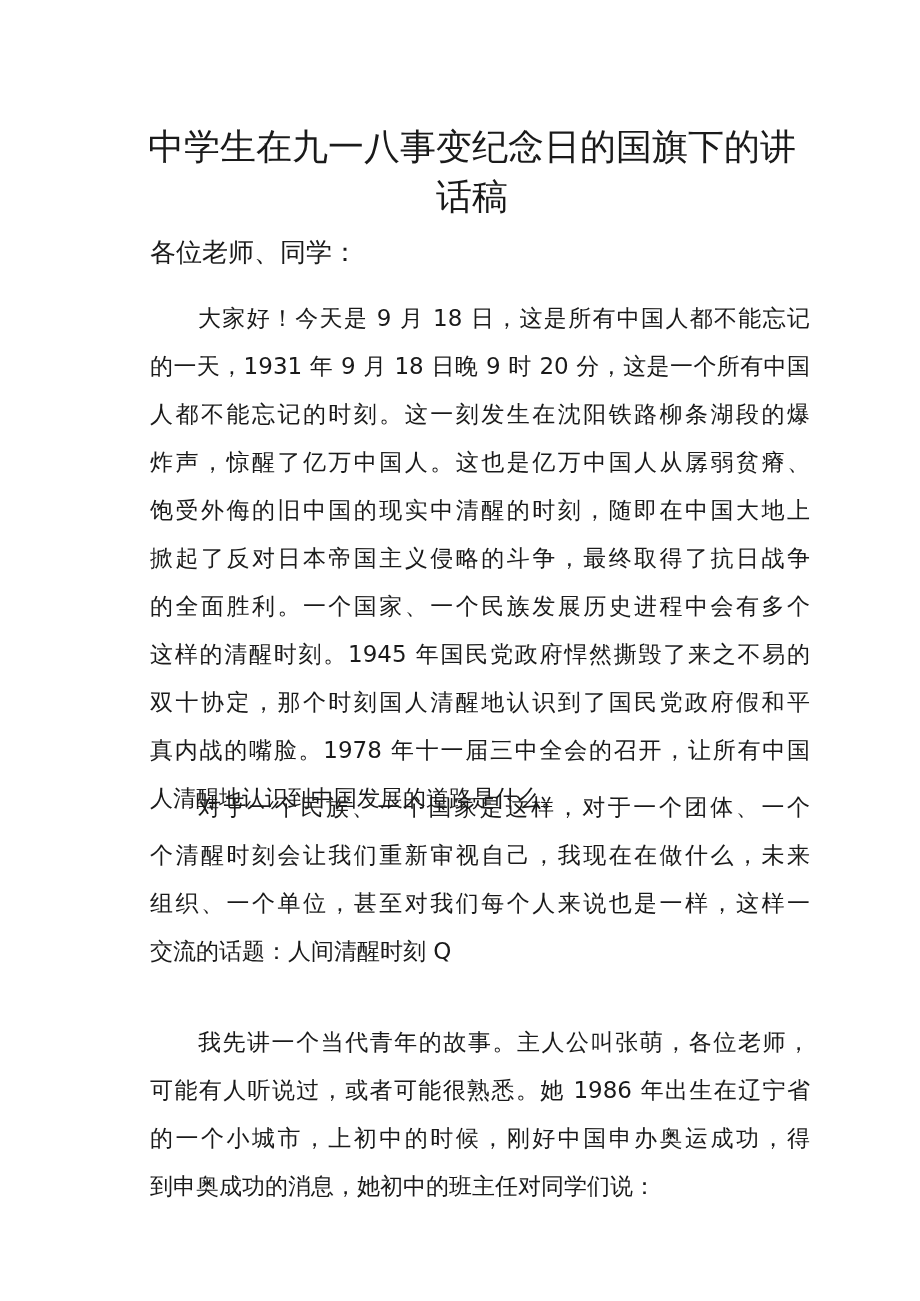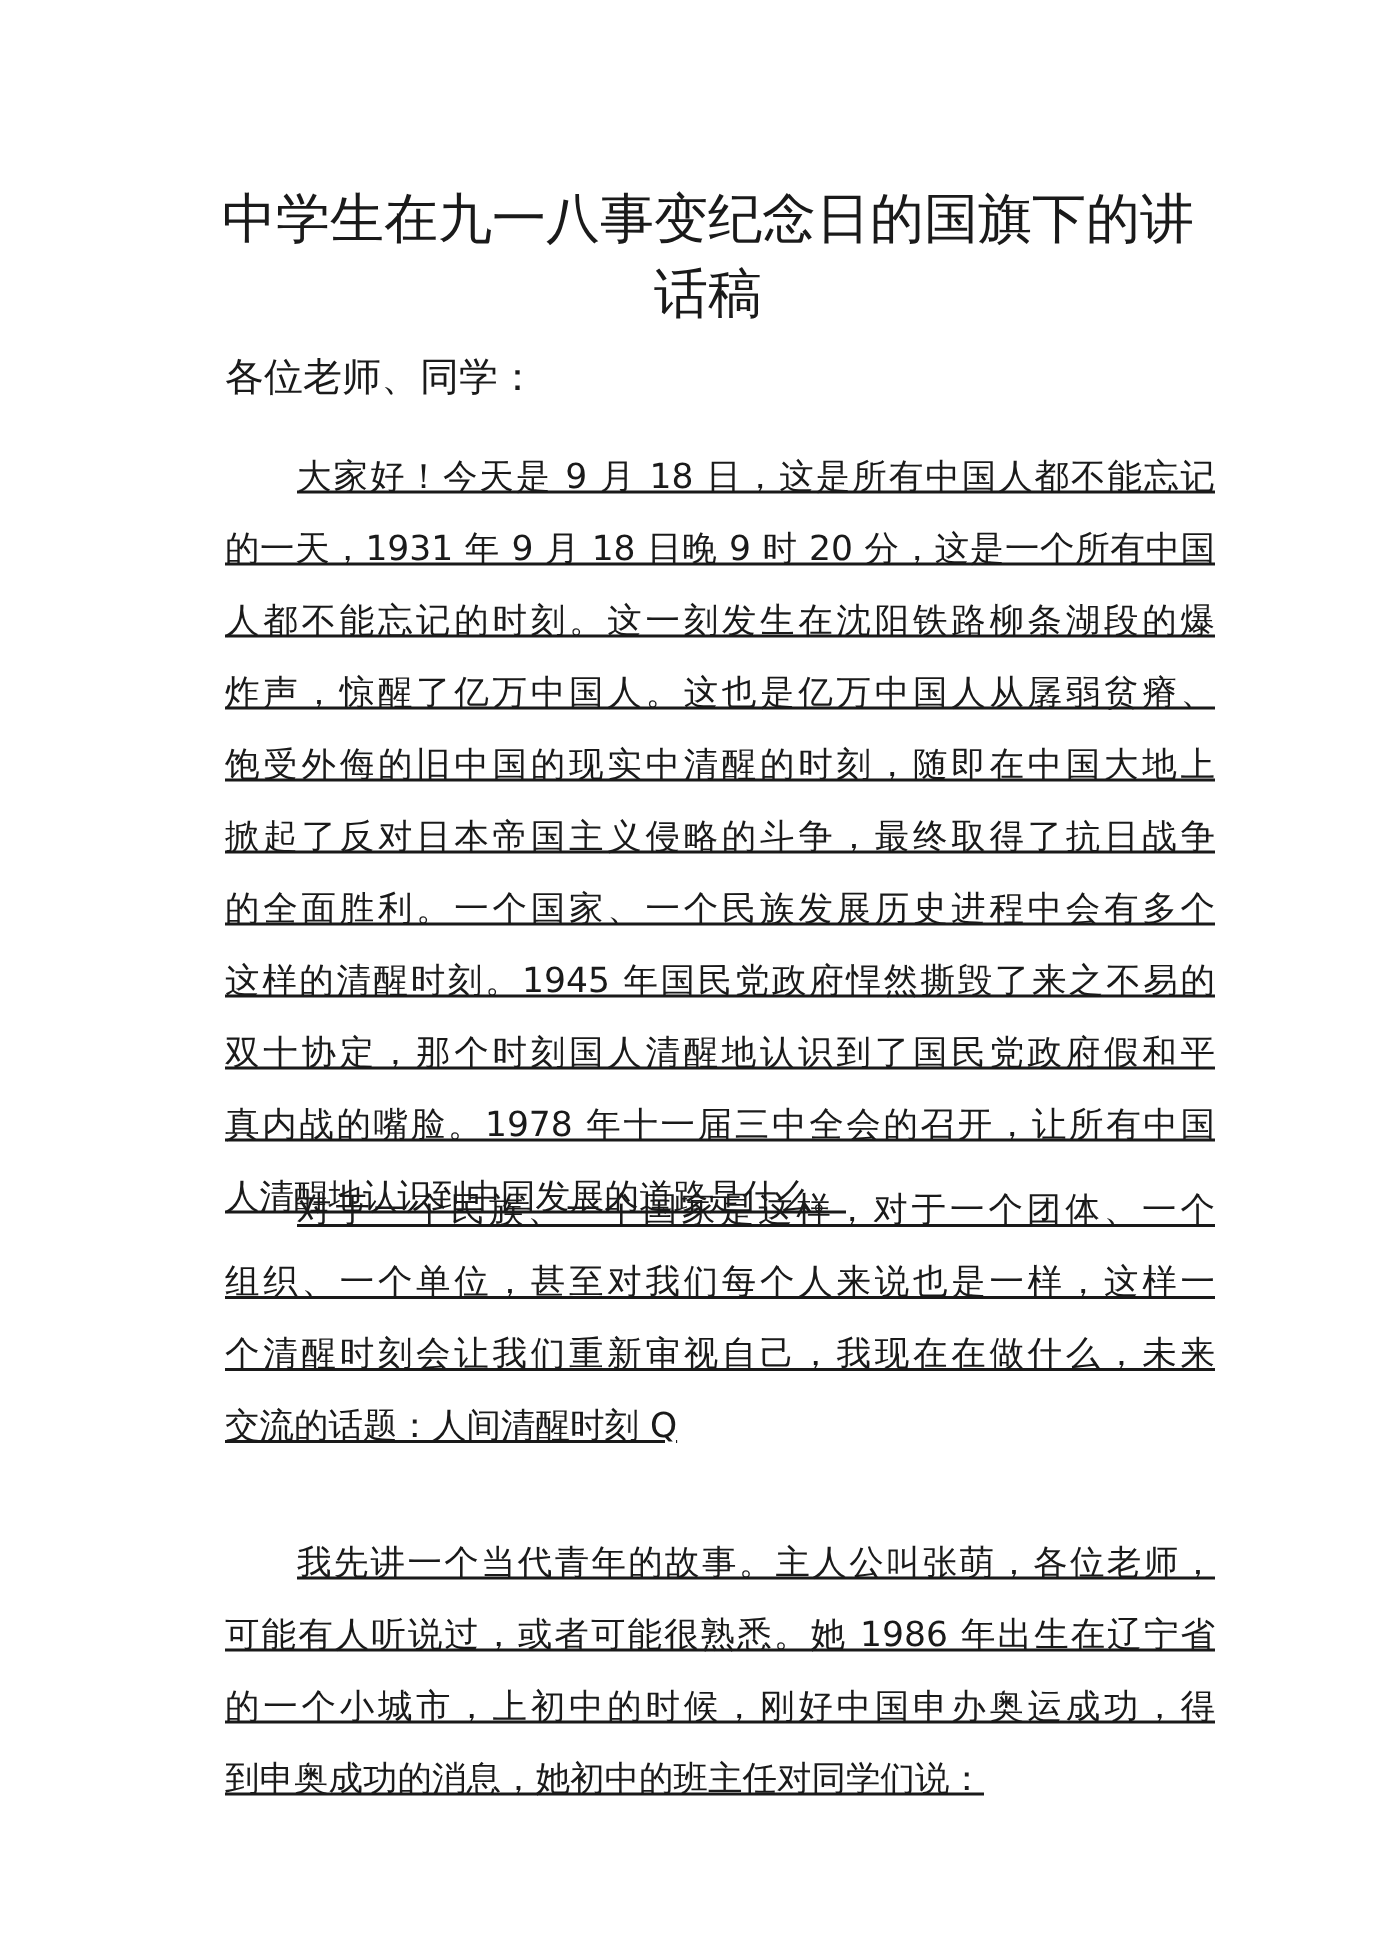--- a/index.html
+++ b/index.html
@@ -2,21 +2,21 @@
 <html><head>
 <meta charset="utf-8">
 <style>
   html, body { margin: 0; padding: 0; background: #ffffff; }
   body { width: 920px; height: 1301px; position: relative; overflow: hidden; color: #1a1a1a; font-family: "DejaVu Sans", "Liberation Sans", sans-serif; }
   .page { position: absolute; left: 12px; top: 0; width: 920px; height: 1301px; padding-left: 37px; }
   .title { position: absolute; left: 0; top: 122px; width: 920px; text-align: center; font-size: 36px; line-height: 50px; font-weight: normal; margin: 0; letter-spacing: 0px; }
   .title .l { display: block; }
   .greeting { position: absolute; left: 138px; top: 232px; font-size: 26px; line-height: 40px; margin: 0; }
   .para { position: absolute; left: 138px; width: 660px; margin: 0; font-size: 23px; }
-  .para .line { display: block; height: 48px; line-height: 48px; white-space: nowrap; text-align: justify; text-align-last: justify; text-decoration: underline; }
+  .para .line { display: block; height: 48px; line-height: 48px; white-space: nowrap; text-align: justify; text-align-last: justify; }
   .para .line.first { padding-left: 48px; }
   .para .line.last { text-align: right; text-align-last: left; }
 </style>
 </head>
 <body>
 
 <div class="page">
   <h1 class="title">
     <span class="l">中学生在九一八事变纪念日的国旗下的讲</span>
     <span class="l">话稿</span>
@@ -33,22 +33,22 @@
     <span class="line">掀起了反对日本帝国主义侵略的斗争，最终取得了抗日战争</span>
     <span class="line">的全面胜利。一个国家、一个民族发展历史进程中会有多个</span>
     <span class="line">这样的清醒时刻。1945 年国民党政府悍然撕毁了来之不易的</span>
     <span class="line">双十协定，那个时刻国人清醒地认识到了国民党政府假和平</span>
     <span class="line">真内战的嘴脸。1978 年十一届三中全会的召开，让所有中国</span>
     <span class="line last">人清醒地认识到中国发展的道路是什么。</span>
   </div>
 
   <div class="para" style="top:783px;">
     <span class="line first">对于一个民族、一个国家是这样，对于一个团体、一个</span>
+    <span class="line">个清醒时刻会让我们重新审视自己，我现在在做什么，未来</span>
     <span class="line">组织、一个单位，甚至对我们每个人来说也是一样，这样一</span>
-    <span class="line">个清醒时刻会让我们重新审视自己，我现在在做什么，未来</span>
     <span class="line last">交流的话题：人间清醒时刻 Q</span>
   </div>
 
   <div class="para" style="top:1018px;">
     <span class="line first">我先讲一个当代青年的故事。主人公叫张萌，各位老师，</span>
     <span class="line">可能有人听说过，或者可能很熟悉。她 1986 年出生在辽宁省</span>
     <span class="line">的一个小城市，上初中的时候，刚好中国申办奥运成功，得</span>
     <span class="line last">到申奥成功的消息，她初中的班主任对同学们说：</span>
   </div>
 </div>

